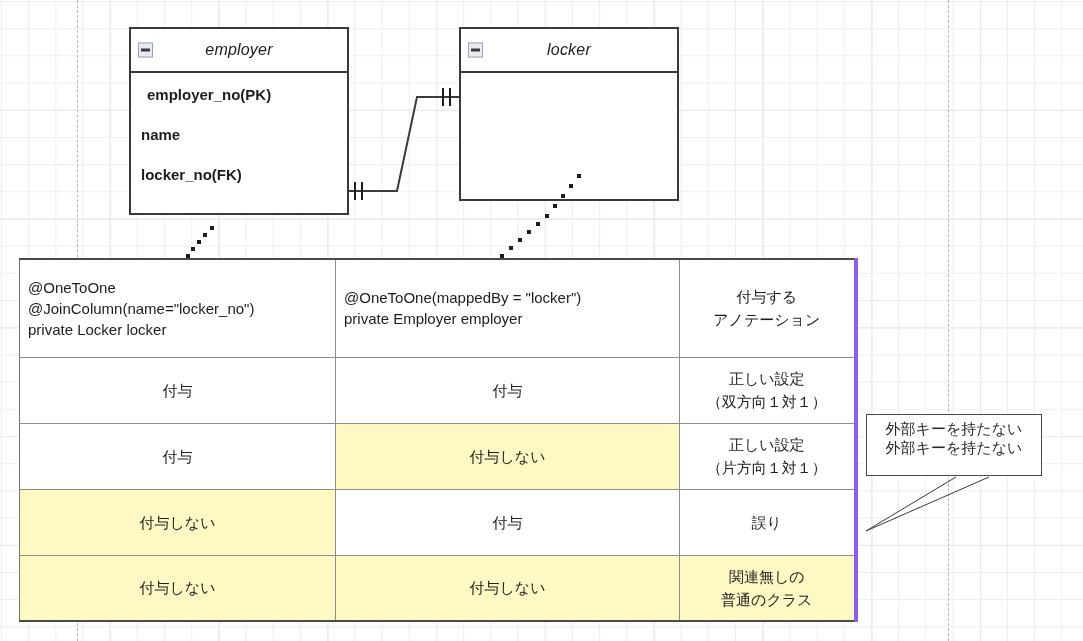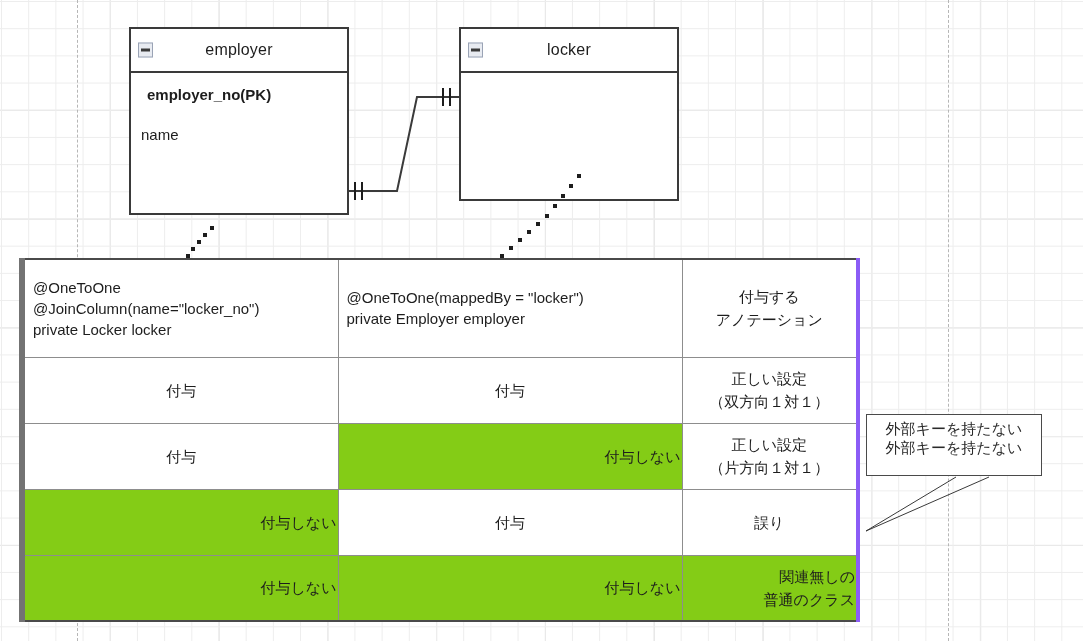--- a/index.html
+++ b/index.html
@@ -51,20 +51,21 @@
     height: 42px;
     border-bottom: 2px solid #3a3a3a;
     display: flex;
     align-items: center;
     justify-content: center;
   }
   .entity-title {
     font-size: 16px;
     color: #1d1d1d;
     letter-spacing: .2px;
+    font-style: italic;
   }
   .collapse-icon {
     position: absolute;
     left: 7px;
     top: 50%;
     transform: translateY(-50%);
     width: 15px;
     height: 15px;
     box-sizing: border-box;
     border: 1px solid #9aa3b5;
@@ -82,20 +83,21 @@
   .entity-body {
     padding: 12px 0 10px 0;
   }
   .attr {
     font-size: 15px;
     color: #1d1d1d;
     padding: 0 0 0 10px;
     line-height: 20px;
     margin-bottom: 20px;
     white-space: nowrap;
+    font-weight: bold;
   }
   .attr:last-child { margin-bottom: 4px; }
   .attr.pk { font-weight: bold; padding-left: 16px; }
 
   
   #wires {
     position: absolute;
     left: 0; top: 0;
     width: 1083px;
     height: 641px;
@@ -117,38 +119,38 @@
     box-sizing: border-box;
     font-size: 15px;
     color: #1d1d1d;
     vertical-align: middle;
   }
   #matrix tr.hdr td {
     height: 98px;
     border-top: 2px solid #4a4a4a;
   }
   #matrix tr.r td { height: 66px; }
-  #matrix td.c1 { width: 316px; border-left: 6px solid #737373; }
+  #matrix td.c1 { width: 316px; border-left: 1px solid #737373; }
   #matrix td.c2 { width: 344px; }
   #matrix td.c3 { width: 176px; border-right: 4px solid #8b5cf6; }
   #matrix tr.last td { border-bottom: 2px solid #4a4a4a; }
 
   td.code {
     padding: 8px 0 8px 8px;
     line-height: 21px;
     white-space: pre-line;
     text-align: left;
     font-size: 14.5px;
   }
   td.ctr {
     text-align: center;
     line-height: 23px;
     white-space: pre-line;
   }
-  td.gray { background: #84cc16; text-align: right; }
+  td.gray { background: #fef9c3; }
   td.red  { color: #ff4040; }
 
   
   #callout {
     position: absolute;
     left: 866px;
     top: 414px;
     width: 176px;
     height: 62px;
     box-sizing: border-box;
@@ -175,20 +177,21 @@
   <div class="entity" id="ent-employer" style="left:129px; top:27px; width:220px; height:188px;">
     <div class="entity-header">
       <span class="collapse-icon">
           <i></i>
         </span>
       <span class="entity-title">employer</span>
     </div>
     <div class="entity-body">
       <div class="attr pk">employer_no(PK)</div>
       <div class="attr">name</div>
+      <div class="attr">locker_no(FK)</div>
     </div>
   </div>
 
   <div class="entity" id="ent-locker" style="left:459px; top:27px; width:220px; height:174px;">
     <div class="entity-header">
       <span class="collapse-icon">
           <i></i>
         </span>
       <span class="entity-title">locker</span>
     </div>

